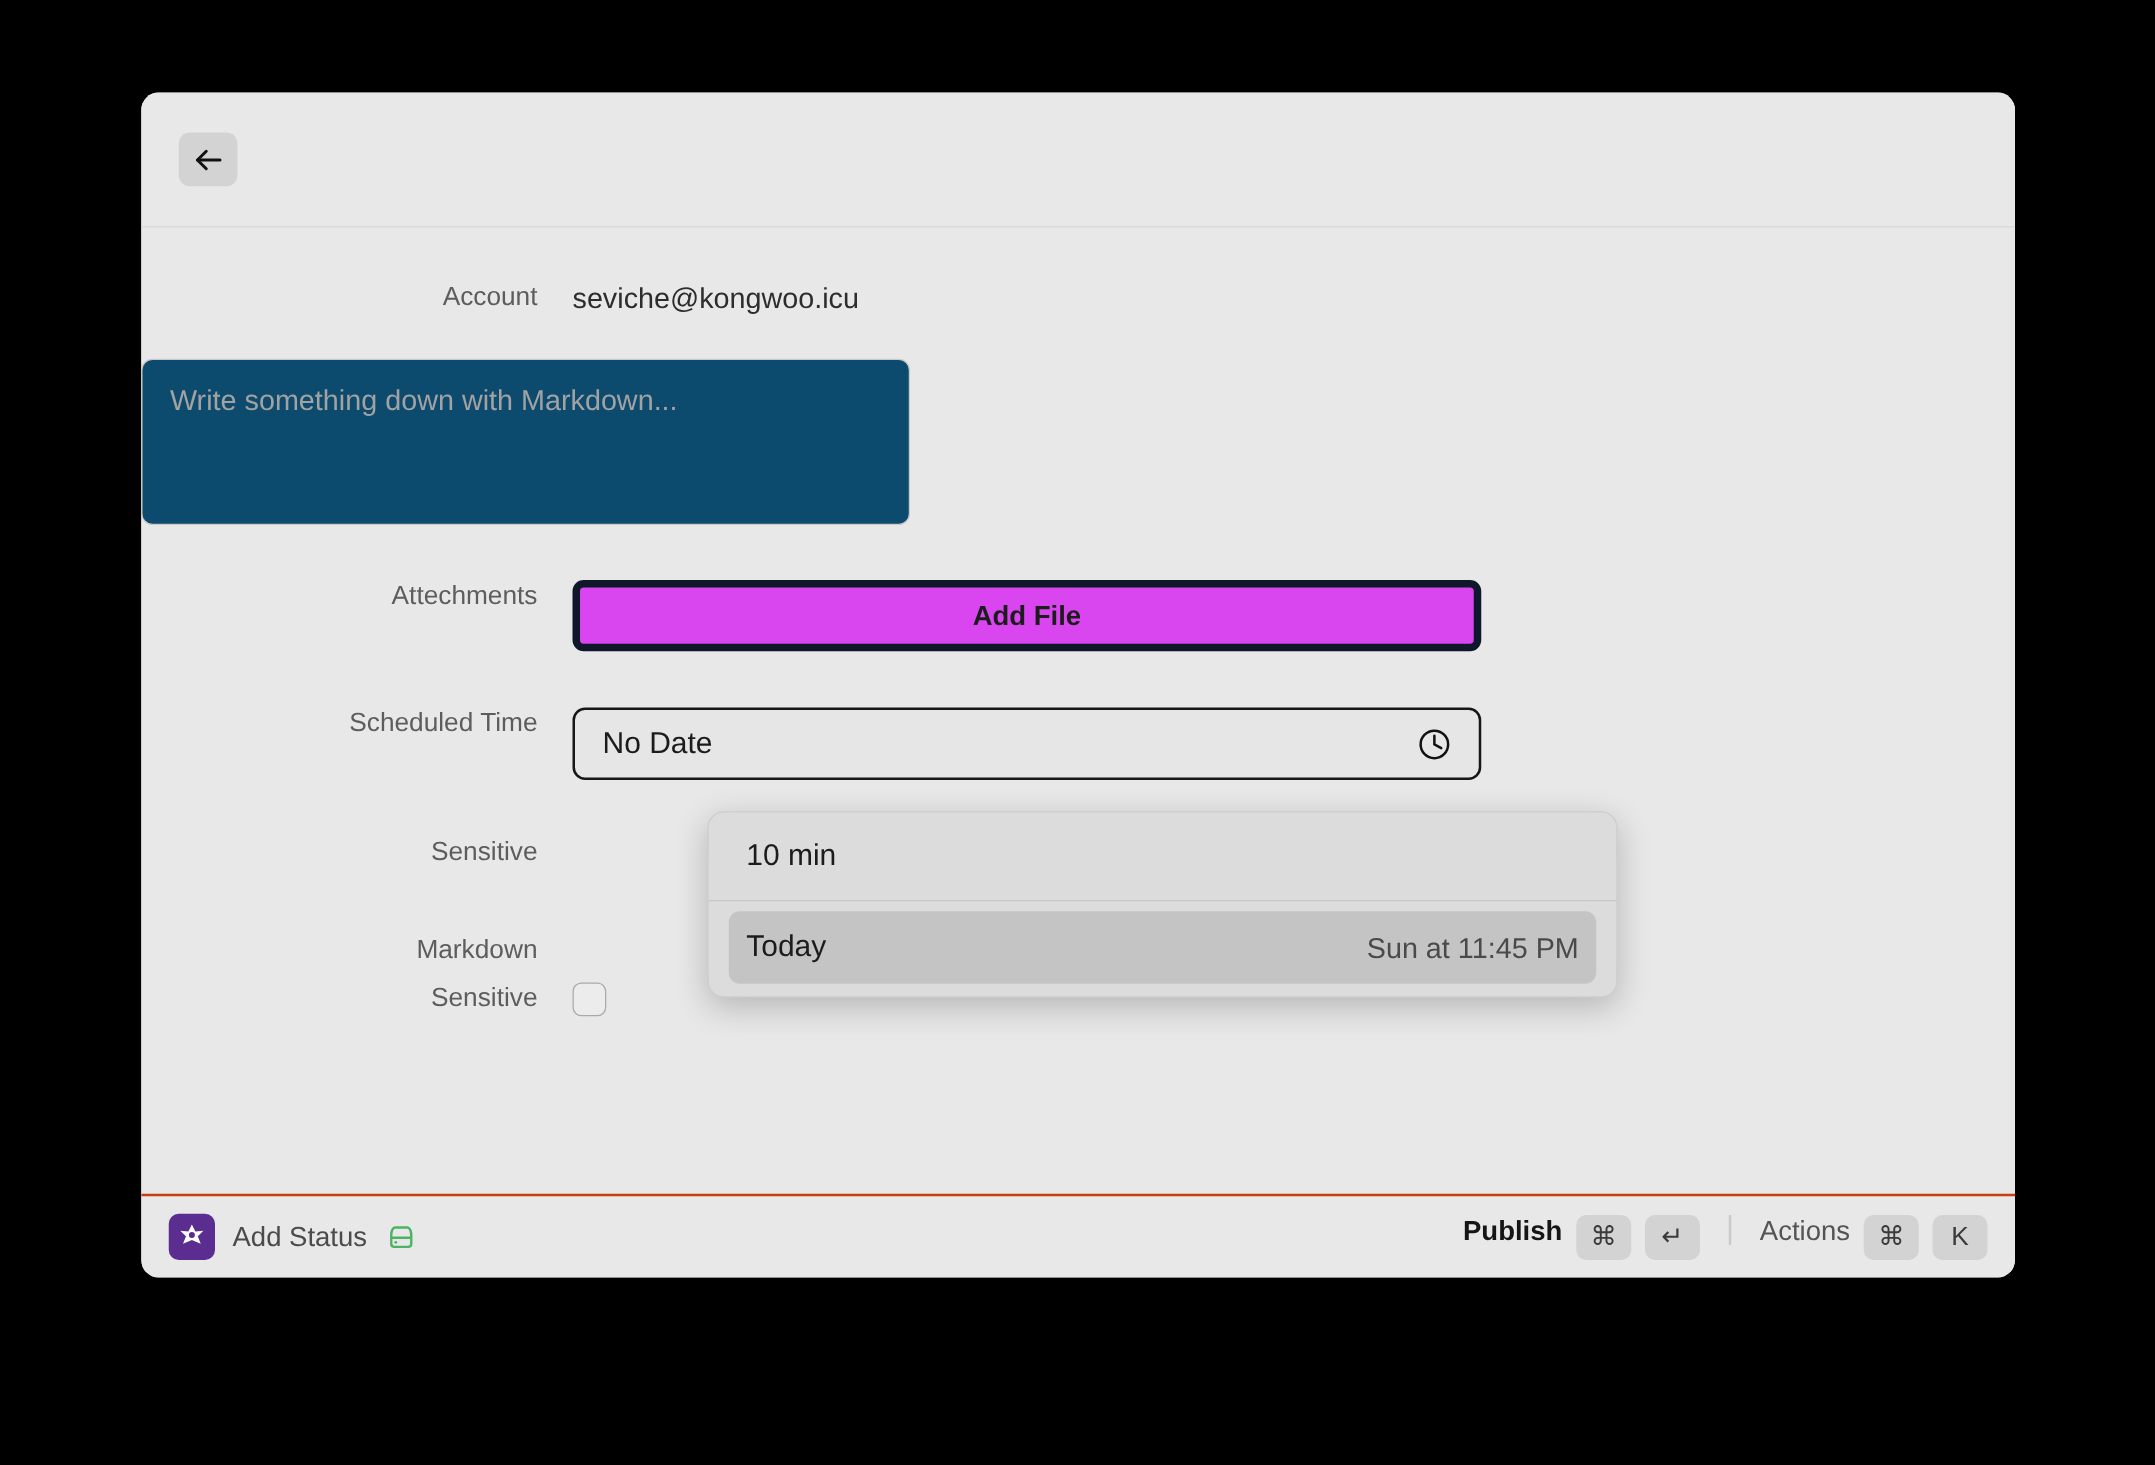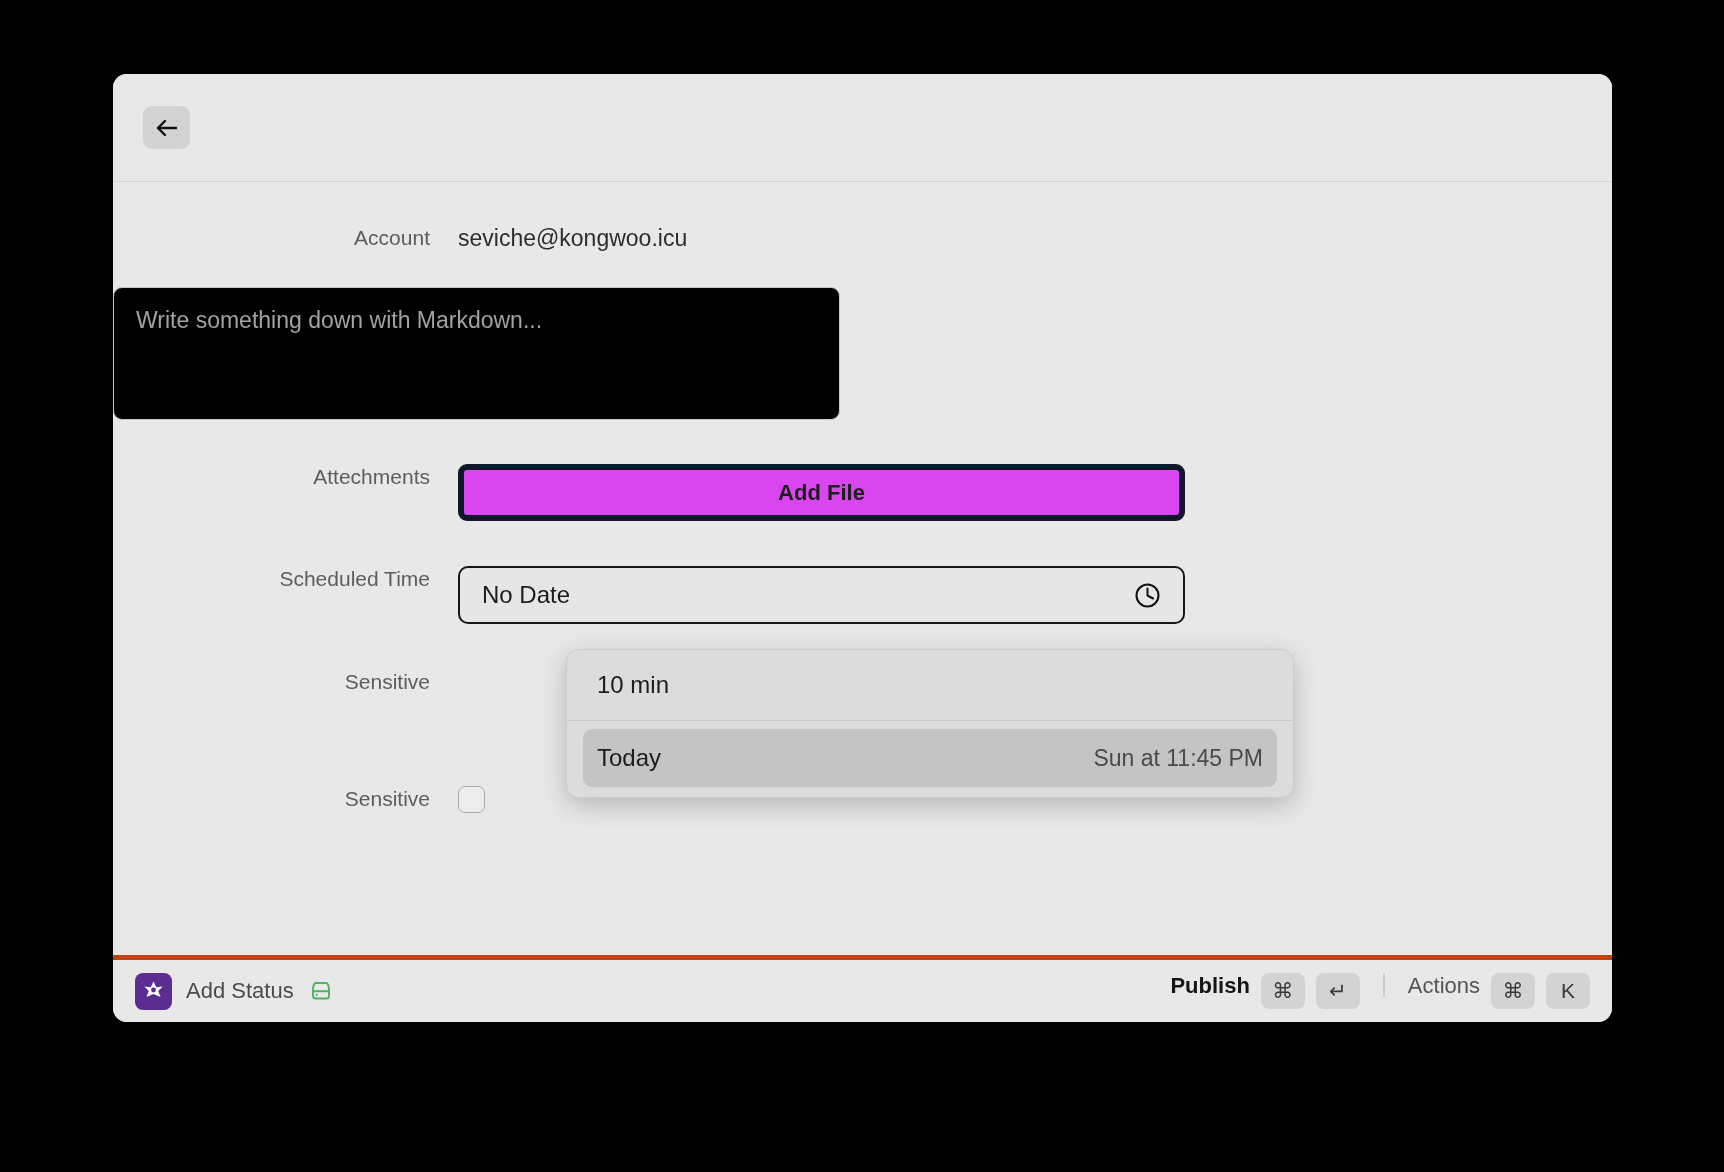--- a/index.html
+++ b/index.html
@@ -86,23 +86,23 @@
   .row-account { left: 0; top: 43px; }
   .account-value {
     font-size: 23px;
     color: #2d2d2d;
     line-height: 26px;
   }
 
   
   .row-content { left: 0; top: 105px; }
   .content-box {
-    width: 727px;
+    width: 615px;
     height: 133px;
-    background: #000000;
+    background: #0c4a6e;
     border: 1px solid #c9c9c9;
     border-radius: 9px;
     box-sizing: border-box;
     padding: 19px 22px;
   }
   .content-placeholder {
     font-size: 23px;
     color: #a2a2a2;
     line-height: 26px;
   }
@@ -201,21 +201,21 @@
     border-radius: 9px;
     margin: 0 16px;
     padding: 0 14px;
   }
 
   
   .toolbar {
     position: relative;
     height: 67px;
     background: #e8e8e8;
-    border-top: 5px solid #c2410c;
+    border-top: 2px solid #c2410c;
     display: flex;
     align-items: center;
     padding: 0 22px;
     box-sizing: border-box;
   }
 
   .tb-left { display: flex; align-items: center; gap: 14px; }
   .tb-right { margin-left: auto; display: flex; align-items: flex-start; gap: 11px; }
 
   .app-icon {
@@ -322,20 +322,24 @@
             </span>
           </div>
         </div>
       </div>
 
       <div class="form-row row-visibility">
         <div class="row-label">Sensitive</div>
         <div class="row-control"></div>
       </div>
 
+      <div class="form-row row-markdown">
+        <div class="row-label">Markdown</div>
+        <div class="row-control"></div>
+      </div>
 
       <div class="form-row row-sensitive">
         <div class="row-label">Sensitive</div>
         <div class="row-control">
           <div class="checkbox"></div>
         </div>
       </div>
 
       <div class="dropdown">
         <div class="dd-item">

